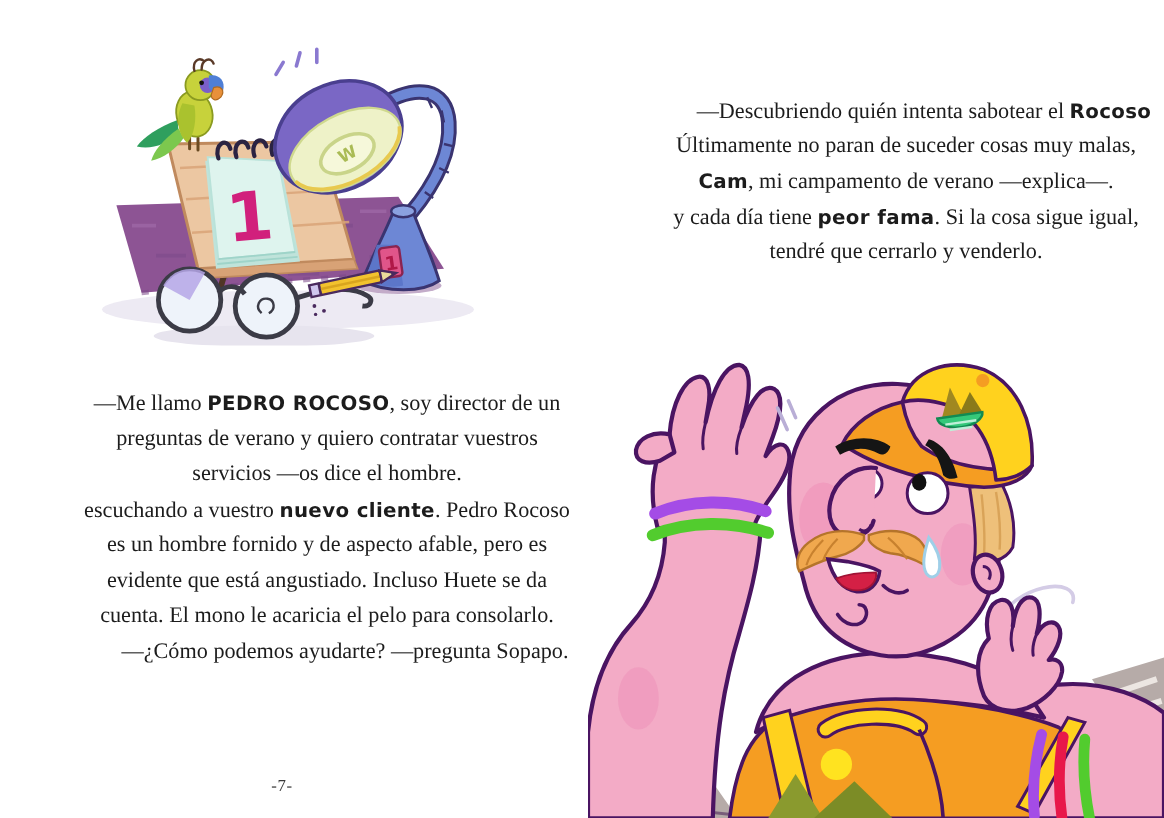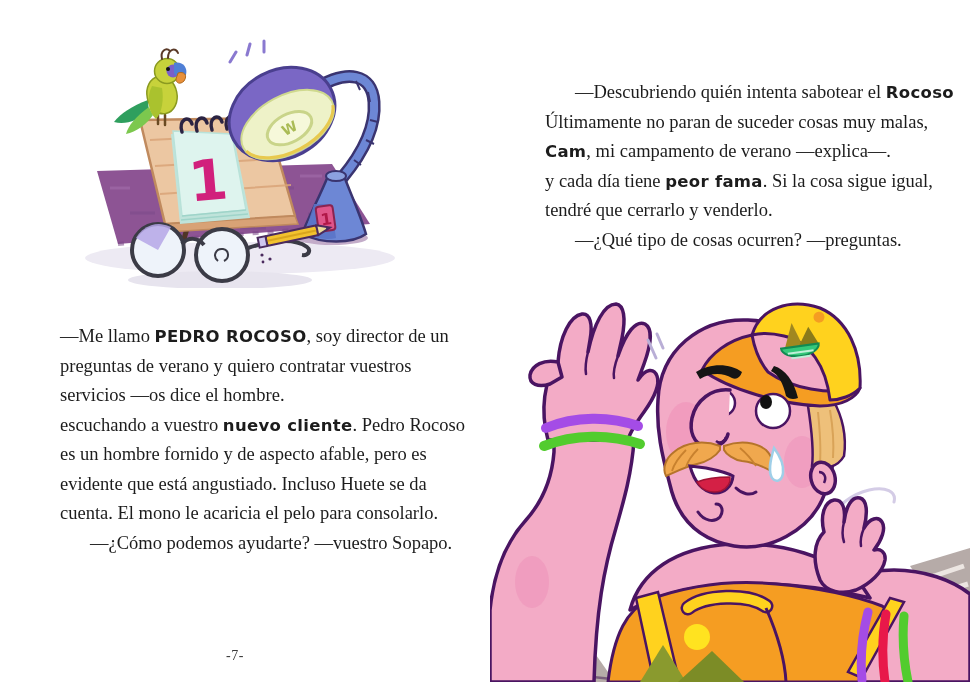--- a/index.html
+++ b/index.html
@@ -1,20 +1,20 @@
 <!DOCTYPE html>
 <html style="--ink: #1c1c1c; --paper: #ffffff; --mat_purple: #8d5494; --wood: #ecc7a2; --calendar_page: #def4ee; --calendar_number: #d1207c; --lamp_purple: #7a67c5; --lamp_blue: #6d87d5; --lamp_inner: #eef2c8; --parrot_body: #c7d23b; --skin: #f3abc6; --outline: #4a1462; --cap_yellow: #ffd21e; --orange: #f59d22; --hair: #eec07a; --band_green: #52cc2e; --band_purple: #a44ce6; --band_red: #e8184a; --bench_gray: #b6aba8;"><head>
 <meta charset="utf-8">
 <style>
   html,body{margin:0;padding:0;}
   body{width:970px;height:682px;background:var(--paper,#fff);overflow:hidden;
        font-family:"Liberation Serif",serif;}
   .spread{position:relative;width:970px;height:682px;background:var(--paper,#fff);}
   .text-block{position:absolute;color:var(--ink,#1c1c1c);font-size:18.5px;
-              line-height:29.5px;white-space:nowrap;}
+              line-height:29.5px;white-space:nowrap;text-align:center;}
   .text-block .line{height:29.5px;}
   .text-block .line.indent{padding-left:30px;}
   .fancy{font-family:"DejaVu Sans",sans-serif;font-weight:bold;font-size:16.5px;
          letter-spacing:.3px;}
   .tb-left{left:60px;top:322px;width:425px;}
   .tb-right{left:545px;top:78px;width:420px;}
   .page-number{position:absolute;left:50px;top:648px;width:370px;text-align:center;
                color:#3a3a3a;font-size:14px;letter-spacing:.5px;}
   .ill-left{position:absolute;left:70px;top:28px;}
   .ill-right{position:absolute;left:490px;top:280px;}
@@ -130,31 +130,30 @@
   </svg>
 
   <div class="text-block tb-left">
       <div class="line"><span>—Me llamo </span><span class="fancy">PEDRO ROCOSO</span><span>, soy director de un</span></div>
       <div class="line"><span>preguntas de verano y quiero contratar vuestros</span></div>
       <div class="line"><span>servicios —os dice el hombre.</span></div>
       <div class="line"><span>escuchando a vuestro </span><span class="fancy">nuevo cliente</span><span>. Pedro Rocoso</span></div>
       <div class="line"><span>es un hombre fornido y de aspecto afable, pero es</span></div>
       <div class="line"><span>evidente que está angustiado. Incluso Huete se da</span></div>
       <div class="line"><span>cuenta. El mono le acaricia el pelo para consolarlo.</span></div>
-      <div class="line indent"><span>—¿Cómo podemos ayudarte? —vuestro Sopapo.</span></div>
+      <div class="line indent"><span>—¿Cómo podemos ayudarte? —pregunta Sopapo.</span></div>
     </div>
   <div class="page-number">-7-</div>
 
   <div class="text-block tb-right">
       <div class="line indent"><span>—Descubriendo quién intenta sabotear el </span><span class="fancy">Rocoso</span></div>
       <div class="line"><span>Últimamente no paran de suceder cosas muy malas,</span></div>
       <div class="line"><span class="fancy">Cam</span><span>, mi campamento de verano —explica—.</span></div>
       <div class="line"><span>y cada día tiene </span><span class="fancy">peor fama</span><span>. Si la cosa sigue igual,</span></div>
       <div class="line"><span>tendré que cerrarlo y venderlo.</span></div>
-      <div class="line indent"><span>—¿Qué tipo de cosas ocurren? —preguntas.</span></div>
     </div>
 
   <svg class="ill-right" width="480" height="402" viewBox="0 0 480 402">
 
     <g>
       <polygon class="benchf" points="0,320 78,335 125,402 0,402"></polygon>
       <polygon points="0,320 78,335 74,344 0,330" fill="#cfc6c2"></polygon>
       <path d="M 0,386 L 150,402" stroke="#6a4a6e" stroke-width="2.5" fill="none" opacity=".8"></path>
       <polygon class="benchf" points="420,286 480,268 480,340 444,322"></polygon>
       <path d="M 432,300 L 474,286 M 440,316 L 478,304" stroke="#ece6e2" stroke-width="5" fill="none"></path>

